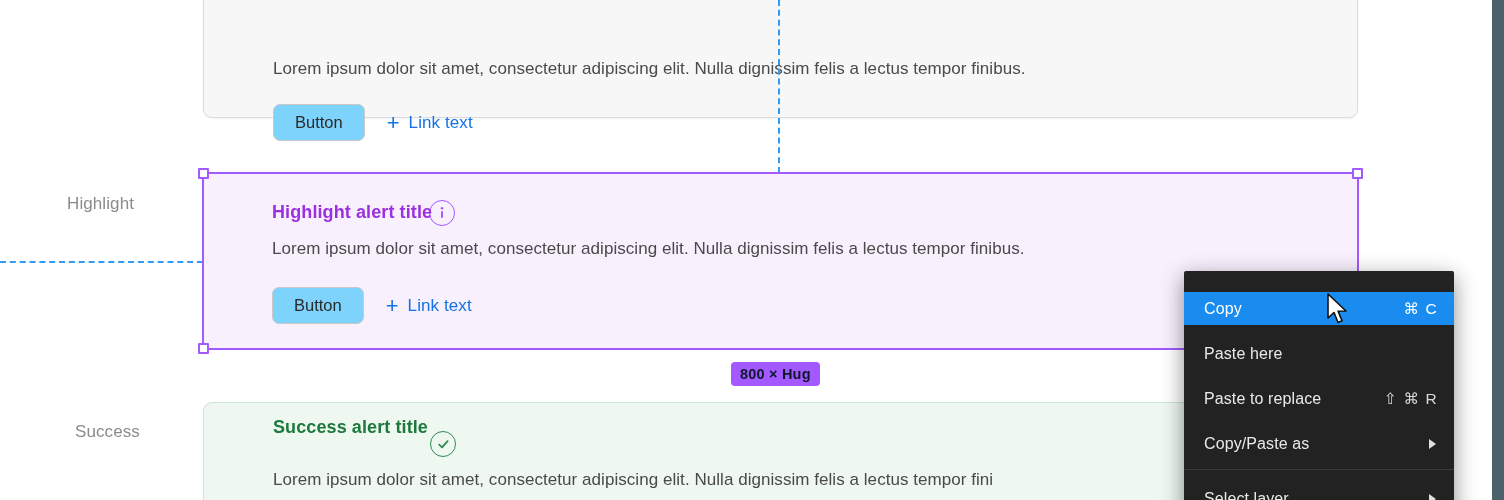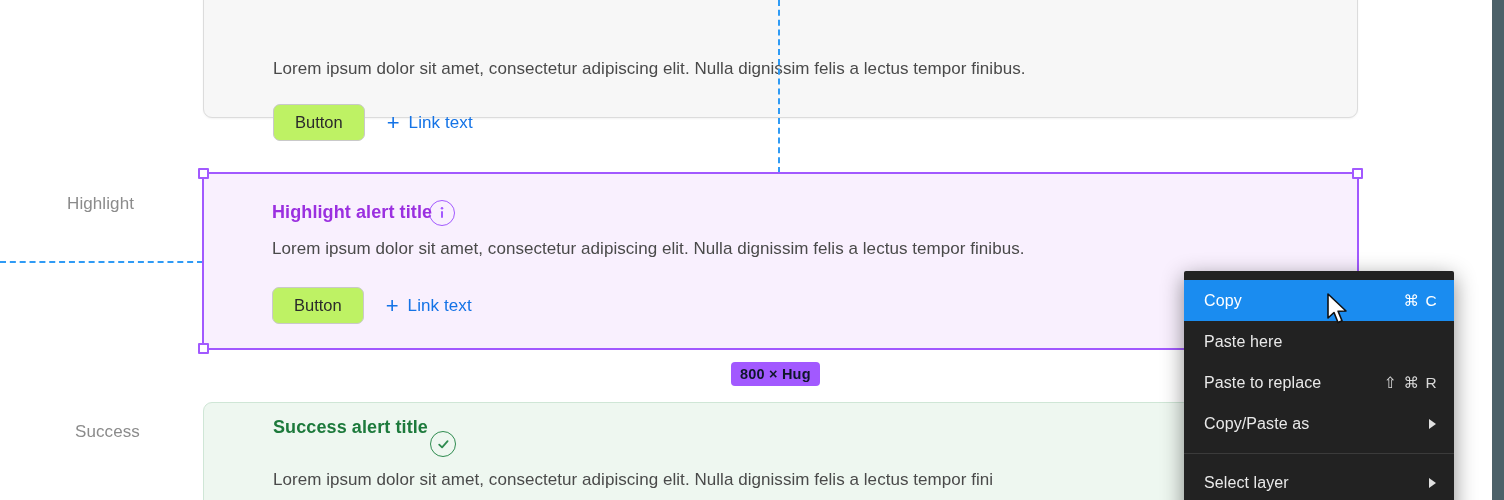--- a/index.html
+++ b/index.html
@@ -60,21 +60,21 @@
     letter-spacing:.05px;
     text-align:center;
   }
 
   
   .alert-actions { position:absolute; display:flex; align-items:center; gap:22px; }
   .ghost-btn {
     display:inline-flex; align-items:center; justify-content:center;
     height:37px; padding:0 21px;
     font-size:16.5px; color:#2b2b2b;
-    background:#bef264;
+    background:#7dd3fc;
     border:1px solid #c9c9c9;
     border-radius:7px;
     font-family:"Liberation Sans", sans-serif;
     cursor:pointer;
   }
   .link-wrap { display:inline-flex; align-items:center; gap:9px; cursor:pointer; }
   .plus-icon { color:#1473e6; font-size:22px; line-height:1; font-weight:400; }
   .link-text { color:#1473e6; font-size:17px; letter-spacing:.1px; }
 
   
@@ -151,27 +151,28 @@
     width:270px;
     background:#222222;
     padding:9px 0 0 0;
     border-radius:2px;
     box-shadow:0 6px 22px rgba(0,0,0,.45);
     overflow:hidden;
   }
   .ctx-item {
     position:relative;
     display:flex; align-items:center;
-    height:41px;
+    height:33px;
     padding:0 16px 0 20px;
     color:#e9e9e9;
     font-size:16px;
     letter-spacing:.1px;
     cursor:default;
     white-space:nowrap;
+    margin-top:12px;
   }
   .ctx-item.selected { background:#1a8cf0; color:#ffffff; }
   .ctx-label { flex:1 1 auto; }
   .ctx-shortcut {
     flex:0 0 auto;
     color:#d8d8d8;
     font-size:15.5px;
     letter-spacing:1.2px;
   }
   .ctx-item.selected .ctx-shortcut { color:#ffffff; }

